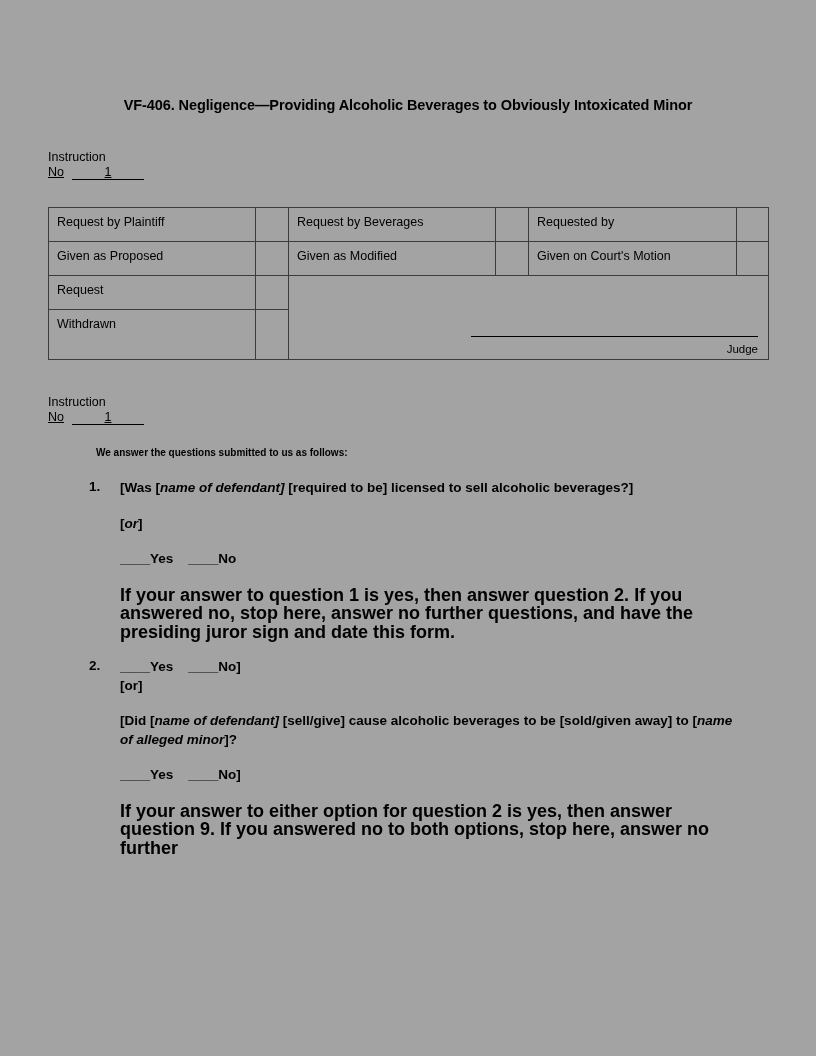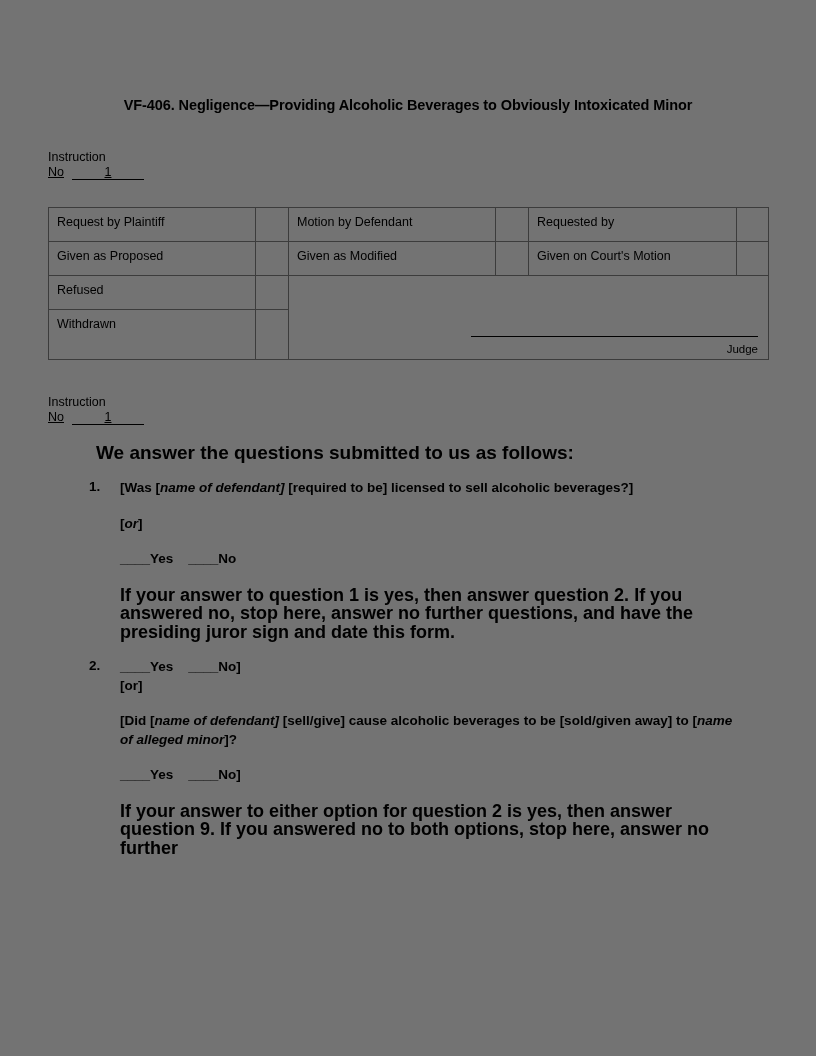--- a/index.html
+++ b/index.html
@@ -8,21 +8,21 @@
     background: #ffffff;
   }
   body {
     font-family: "Liberation Sans", sans-serif;
     color: #000000;
   }
   .page {
     position: relative;
     width: 816px;
     height: 1056px;
-    background: #737373;
+    background: #a3a3a3;
     overflow: hidden;
     box-sizing: border-box;
   }
 
   
   .doc-title {
     position: absolute;
     left: 108px;
     top: 96px;
     width: 600px;
@@ -102,21 +102,21 @@
 
   
   .body-wrap {
     position: absolute;
     left: 0;
     top: 444px;
     width: 816px;
   }
   .lead-line {
     margin-left: 96px;
-    font-size: 19px;
+    font-size: 10px;
     font-weight: bold;
     line-height: 18px;
   }
   .q-item {
     position: relative;
     margin-left: 120px;
     margin-right: 80px;
     margin-top: 17px;
   }
   .q-num {
@@ -169,35 +169,35 @@
       <col style="width:33px">
       <col style="width:207px">
       <col style="width:33px">
       <col style="width:208px">
       <col style="width:32px">
     </colgroup>
     <tbody>
       <tr>
         <td>Request by Plaintiff</td>
         <td class="check"></td>
-        <td>Motion by Defendant</td>
+        <td>Request by Beverages</td>
         <td class="check"></td>
         <td>Requested by</td>
         <td class="check"></td>
       </tr>
       <tr>
         <td>Given as Proposed</td>
         <td class="check"></td>
         <td>Given as Modified</td>
         <td class="check"></td>
         <td>Given on Court's Motion</td>
         <td class="check"></td>
       </tr>
       <tr>
-        <td>Refused</td>
+        <td>Request</td>
         <td class="check"></td>
         <td class="sig-cell" colspan="4" rowspan="2">
           <div class="sig-inner">
             <div class="sig-line"></div>
             <div class="sig-label">Judge</div>
           </div>
         </td>
       </tr>
       <tr>
         <td style="height:34px">Withdrawn</td>

